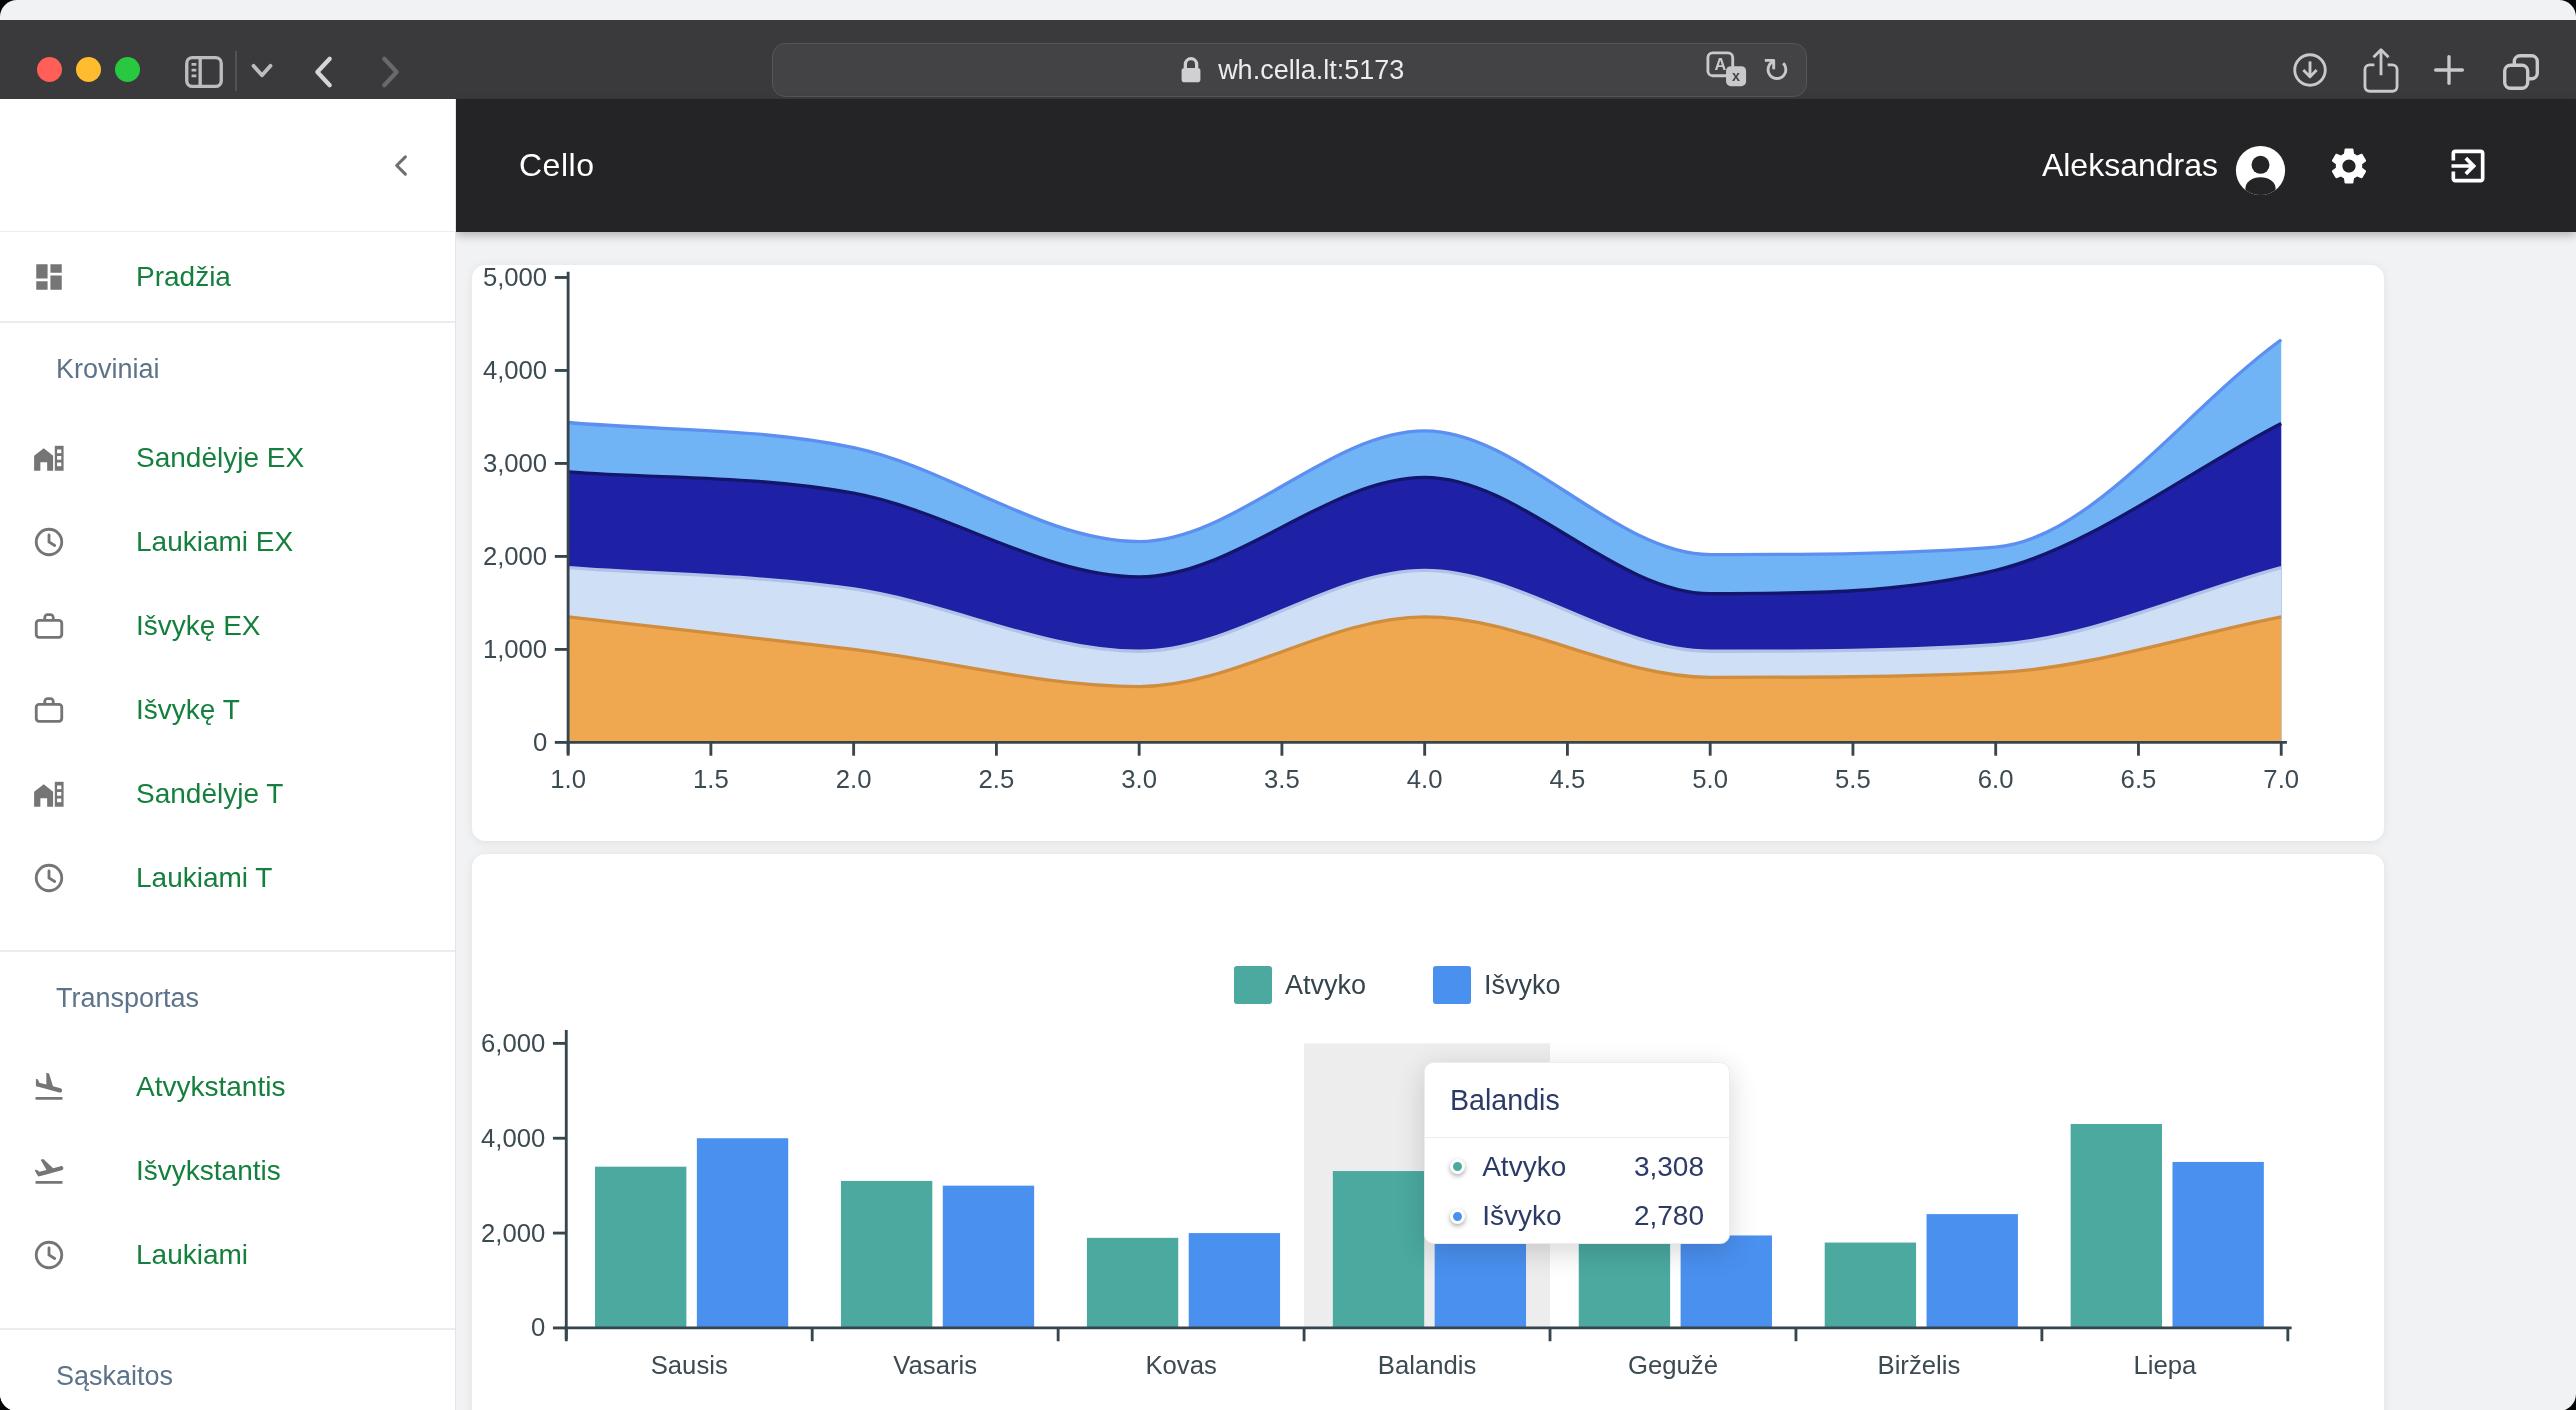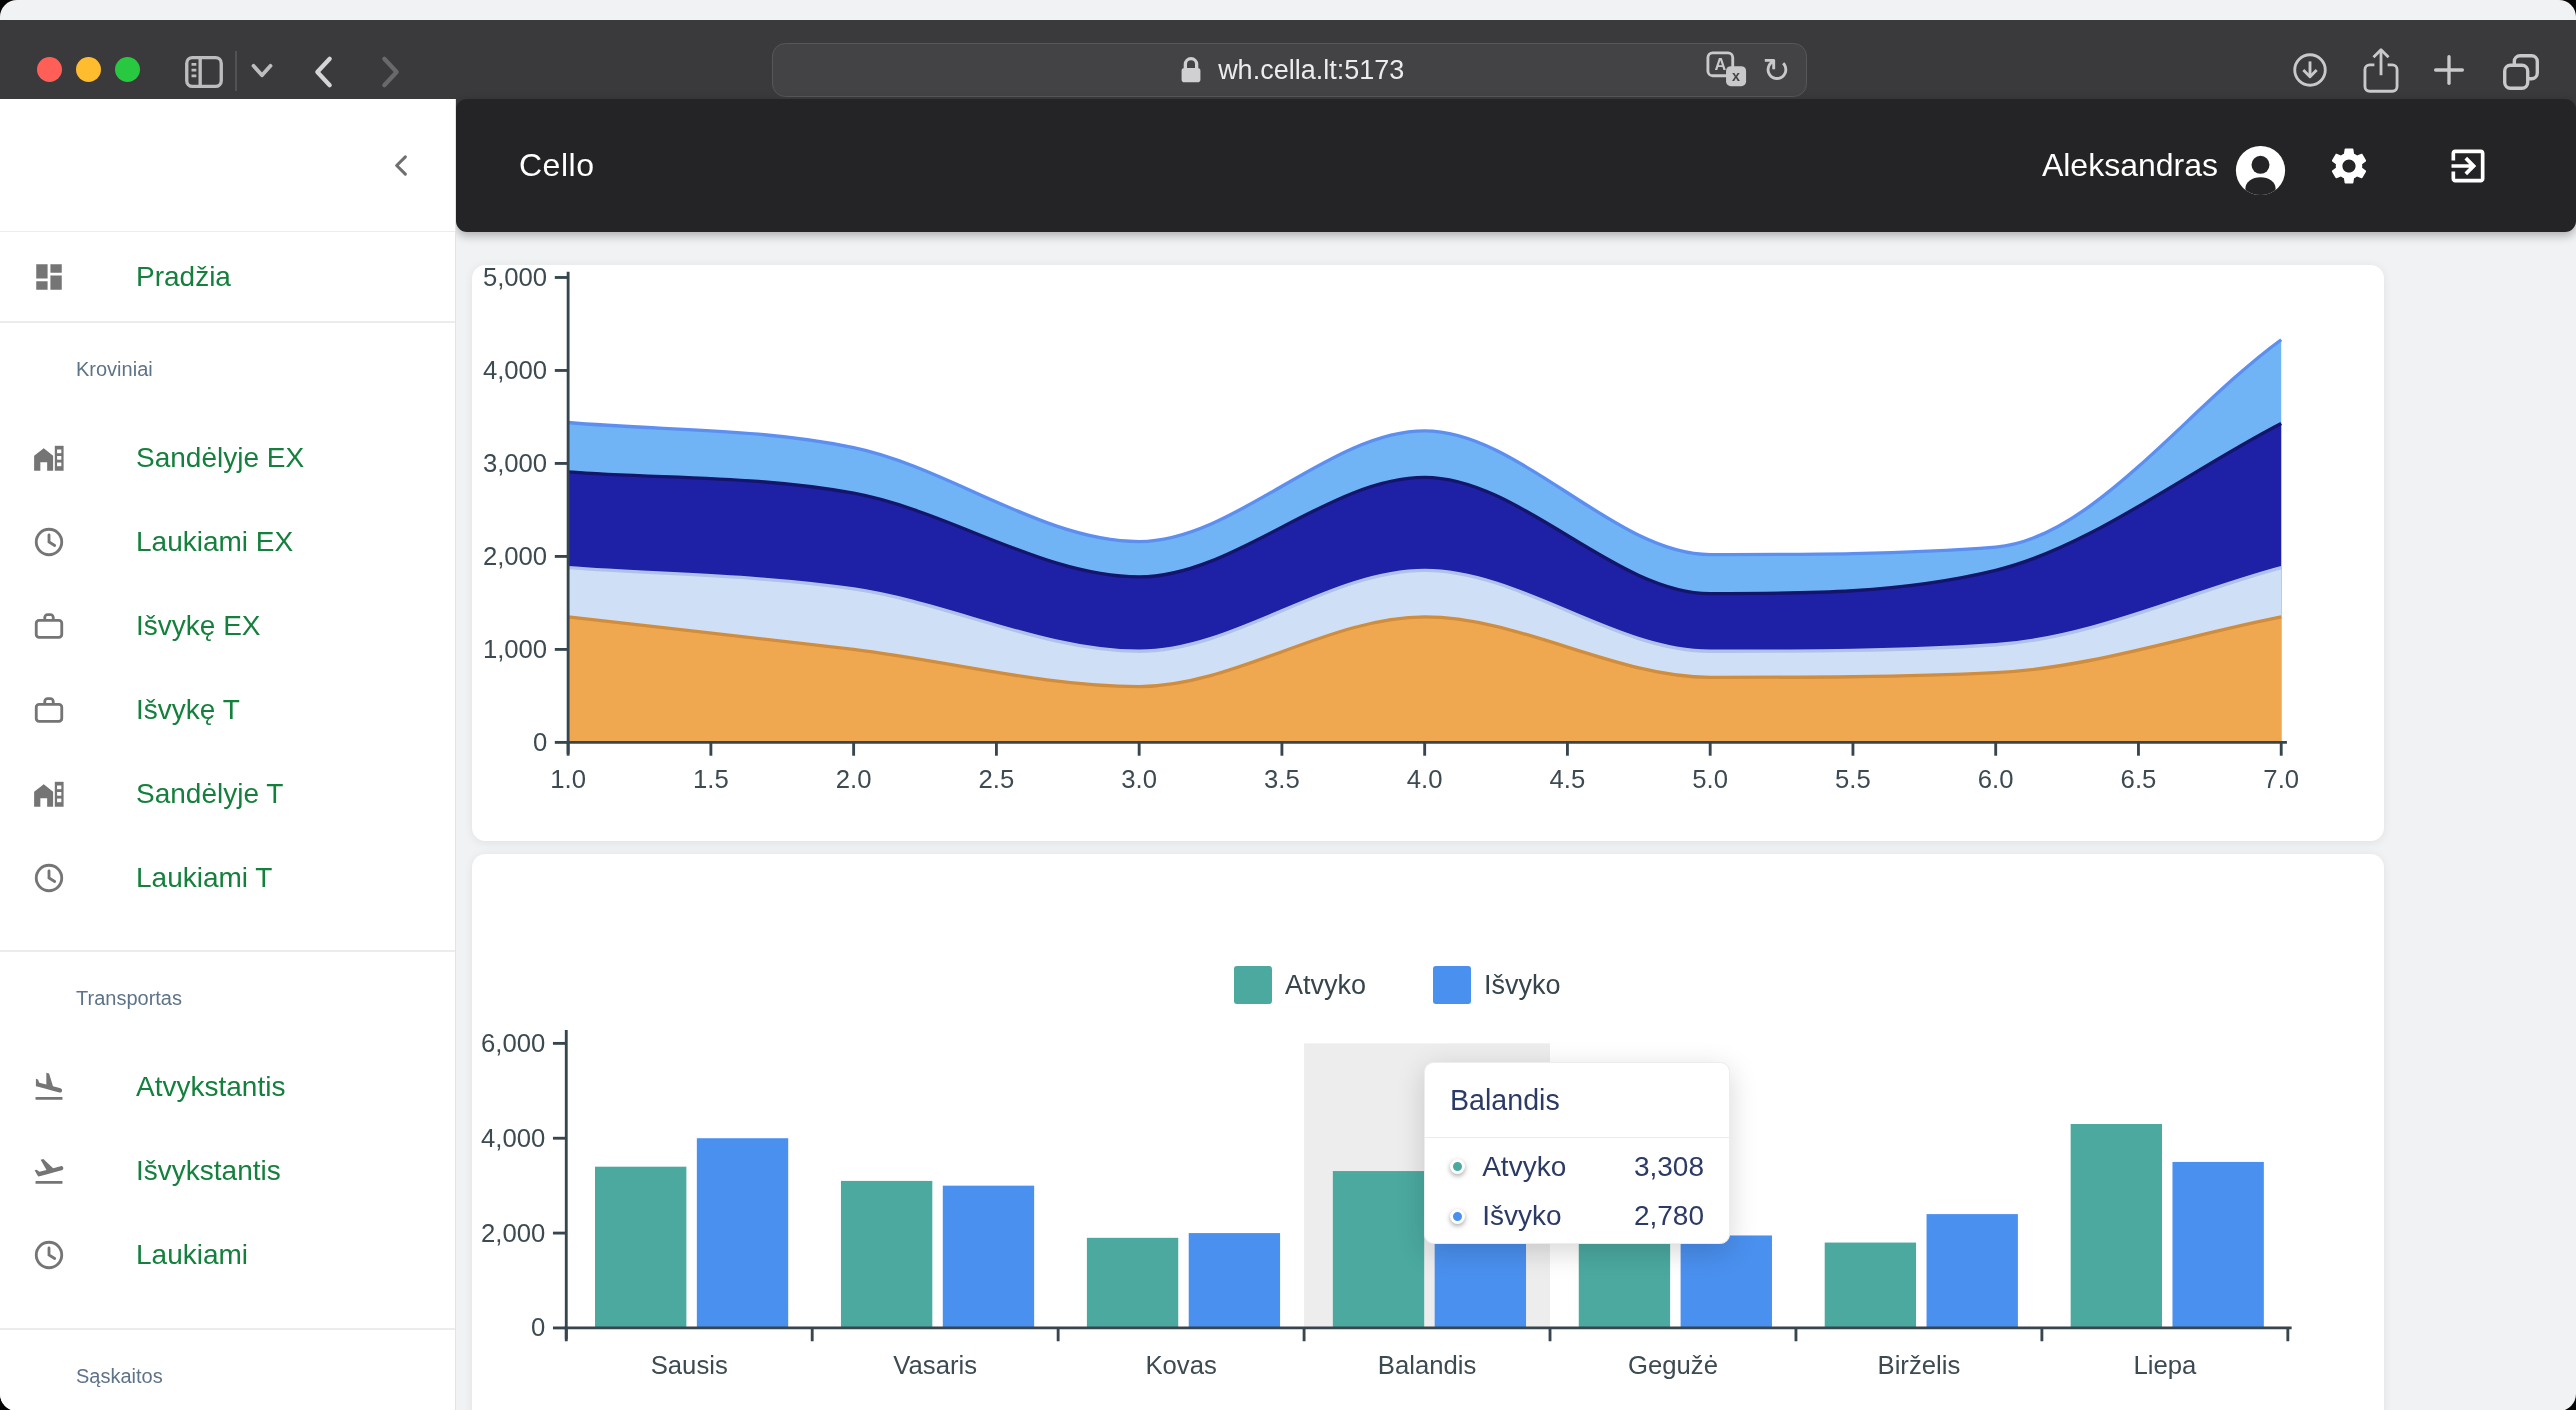--- a/index.html
+++ b/index.html
@@ -13,36 +13,36 @@
   .tl.yellow{left:76px;background:#febc2e;}
   .tl.green{left:115px;background:#28c840;}
   .chrome-ic{position:absolute;top:28.6px;color:#bdbdbf;}
   .chrome-vdiv{position:absolute;left:235px;top:30.5px;width:1.9px;height:40px;background:#525254;}
   .urlbar{position:absolute;left:772px;top:23px;width:1035px;height:54px;background:#434345;border:1px solid #57575a;border-radius:13.3px;display:flex;align-items:center;justify-content:center;}
   .url-text{color:#ececee;font-size:27px;margin-left:11.4px;}
   .urlbar .right-ics{position:absolute;right:15.2px;top:0;height:100%;display:flex;align-items:center;gap:13.3px;}
   .reload-glyph{font-size:34px;color:#c9c9cb;font-family:"DejaVu Sans",sans-serif;}
 
   
-  .app-header{position:absolute;left:456px;top:99px;width:2120px;height:133px;background:#242426;box-shadow:0 3.8px 9.5px rgba(0,0,0,.28);border-radius:11px;}
+  .app-header{position:absolute;left:456px;top:99px;width:2120px;height:133px;background:#242426;box-shadow:0 3.8px 9.5px rgba(0,0,0,.28);}
   .app-title{position:absolute;left:63px;top:0;height:133px;display:flex;align-items:center;color:#fff;font-size:32px;font-weight:500;letter-spacing:0.5px;}
   .user-name{position:absolute;right:358px;top:0;height:133px;display:flex;align-items:center;color:#fff;font-size:32px;}
   .hdr-ic{position:absolute;top:45px;}
 
   
   .sidebar{position:absolute;left:0;top:99px;width:456px;height:1312px;background:#fff;border-right:1px solid #e2e4e6;}
   .sb-top{position:relative;height:133px;border-bottom:1.9px solid #ececee;}
   .collapse-btn{position:absolute;right:40px;top:53px;width:27px;height:27px;color:#6f6f71;}
   .nav{position:relative;}
   .nav-item{position:relative;height:84px;display:flex;align-items:center;cursor:pointer;}
   .nav-item.first{height:89px;}
   .nav-item .ic{position:absolute;left:32px;width:34px;height:34px;color:#757575;}
   .nav-item .lbl{position:absolute;left:136px;font-size:28px;color:#15803d;}
   .nav-section{height:93px;display:flex;align-items:center;}
-  .nav-section .lbl{margin-left:76px;font-size:20px;color:#5d7389;font-weight:500;}
+  .nav-section .lbl{margin-left:56px;font-size:27px;color:#5d7389;font-weight:500;}
   .nav-divider{height:1.9px;background:#ececee;margin-top:30.5px;}
   .nav-divider:nth-child(2){margin-top:0;}
 
   
   .card{position:absolute;background:#fff;border-radius:13.3px;box-shadow:0 1.9px 9.5px rgba(0,0,0,.07);}
   #area-card{left:472px;top:265px;width:1912px;height:576px;}
   #bar-card{left:472px;top:854px;width:1912px;height:571px;}
   #area-card svg,#bar-card svg{position:absolute;left:0;top:0;}
 
   

